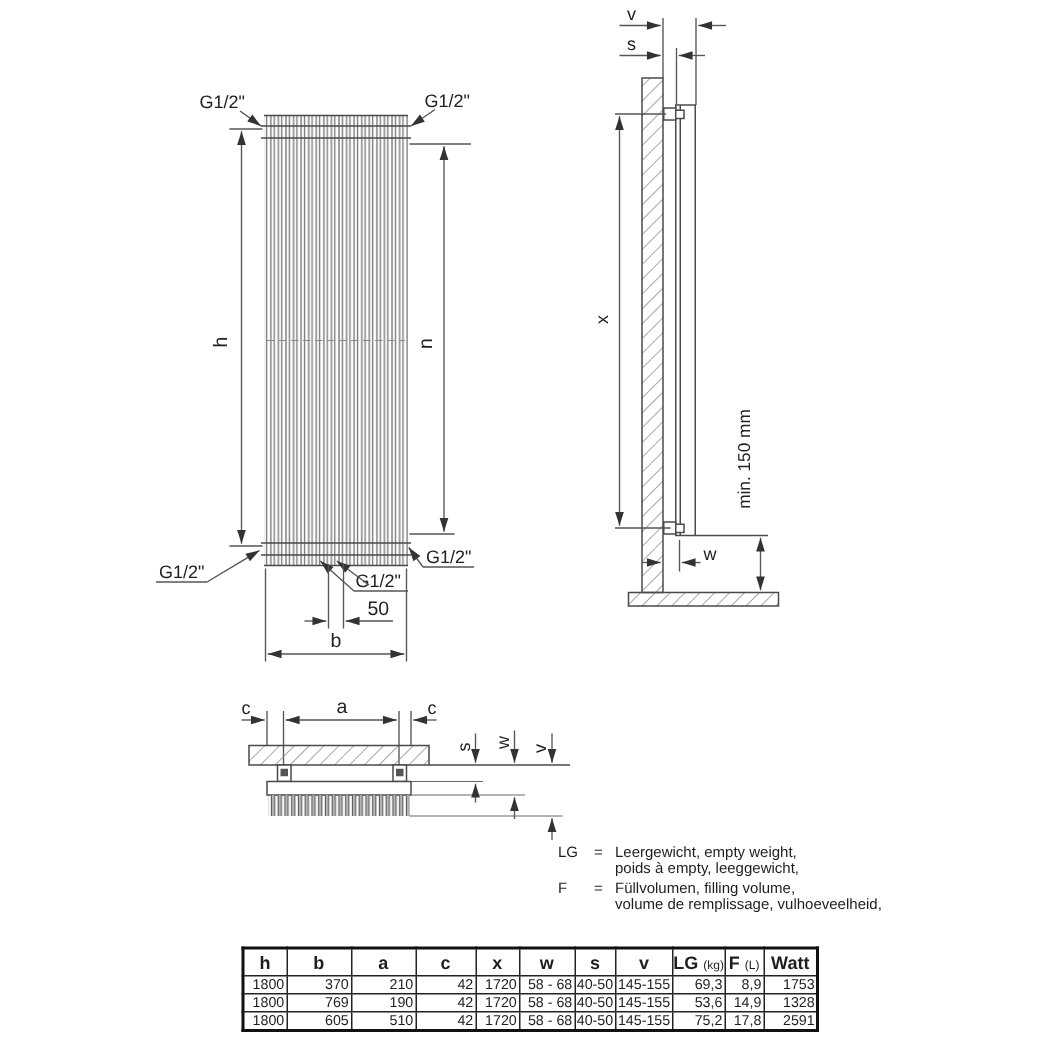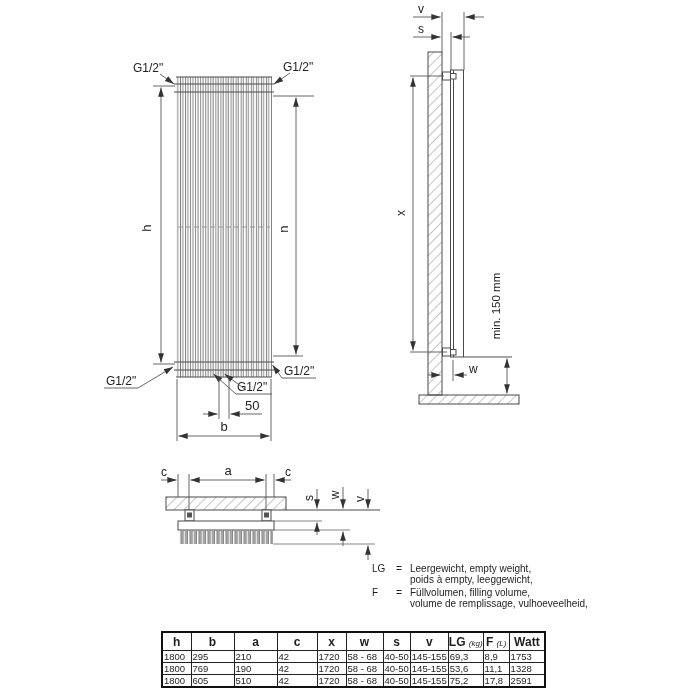--- a/index.html
+++ b/index.html
@@ -18,23 +18,23 @@
   .lgroup{display:grid;grid-template-columns:24px 14px auto;margin-bottom:3px;}
   .lgroup .term{font-weight:bold;font-weight:normal;}
   .lgroup span{white-space:nowrap;}
 
   
   #spec{position:absolute;left:161px;top:631px;}
   table{border-collapse:collapse;table-layout:fixed;background:#fff;}
   table,td,th{border:1px solid #222;}
   table{border:2px solid #111;}
   th{font-size:12px;font-weight:bold;height:17px;padding:0;text-align:center;white-space:nowrap;overflow:hidden;}
-  th .unit{font-size:8px;font-weight:normal;font-style:italic;}
+  th .unit{font-size:8px;font-weight:normal;}
   th .unit:empty{display:none;}
-  td{font-size:9.5px;height:10px;padding:0 1px;text-align:left;white-space:nowrap;overflow:hidden;}
+  td{font-size:9.5px;height:10px;padding:0 1px;text-align:right;white-space:nowrap;overflow:hidden;}
 </style>
 </head>
 <body>
 
 <div id="stage">
 
 <svg width="700" height="700" viewBox="0 0 700 700">
   <defs>
     <pattern id="hatch" width="7" height="7" patternUnits="userSpaceOnUse" patternTransform="rotate(45)">
       <line x1="0" y1="0" x2="0" y2="7" stroke="#8c8c8c" stroke-width="1"></line>
@@ -260,42 +260,42 @@
       <th><span>s</span></th>
       <th><span>v</span></th>
       <th><span>LG</span> <span class="unit">(kg)</span></th>
       <th><span>F</span> <span class="unit">(L)</span></th>
       <th><span>Watt</span></th>
     </tr>
   </thead>
   <tbody>
     <tr>
       <td>1800</td>
-      <td>295</td>
+      <td>370</td>
       <td>210</td>
       <td>42</td>
       <td>1720</td>
       <td>58 - 68</td>
       <td>40-50</td>
       <td>145-155</td>
       <td>69,3</td>
       <td>8,9</td>
       <td>1753</td>
     </tr>
     <tr>
       <td>1800</td>
       <td>769</td>
       <td>190</td>
       <td>42</td>
       <td>1720</td>
       <td>58 - 68</td>
       <td>40-50</td>
       <td>145-155</td>
       <td>53,6</td>
-      <td>11,1</td>
+      <td>14,9</td>
       <td>1328</td>
     </tr>
     <tr>
       <td>1800</td>
       <td>605</td>
       <td>510</td>
       <td>42</td>
       <td>1720</td>
       <td>58 - 68</td>
       <td>40-50</td>

